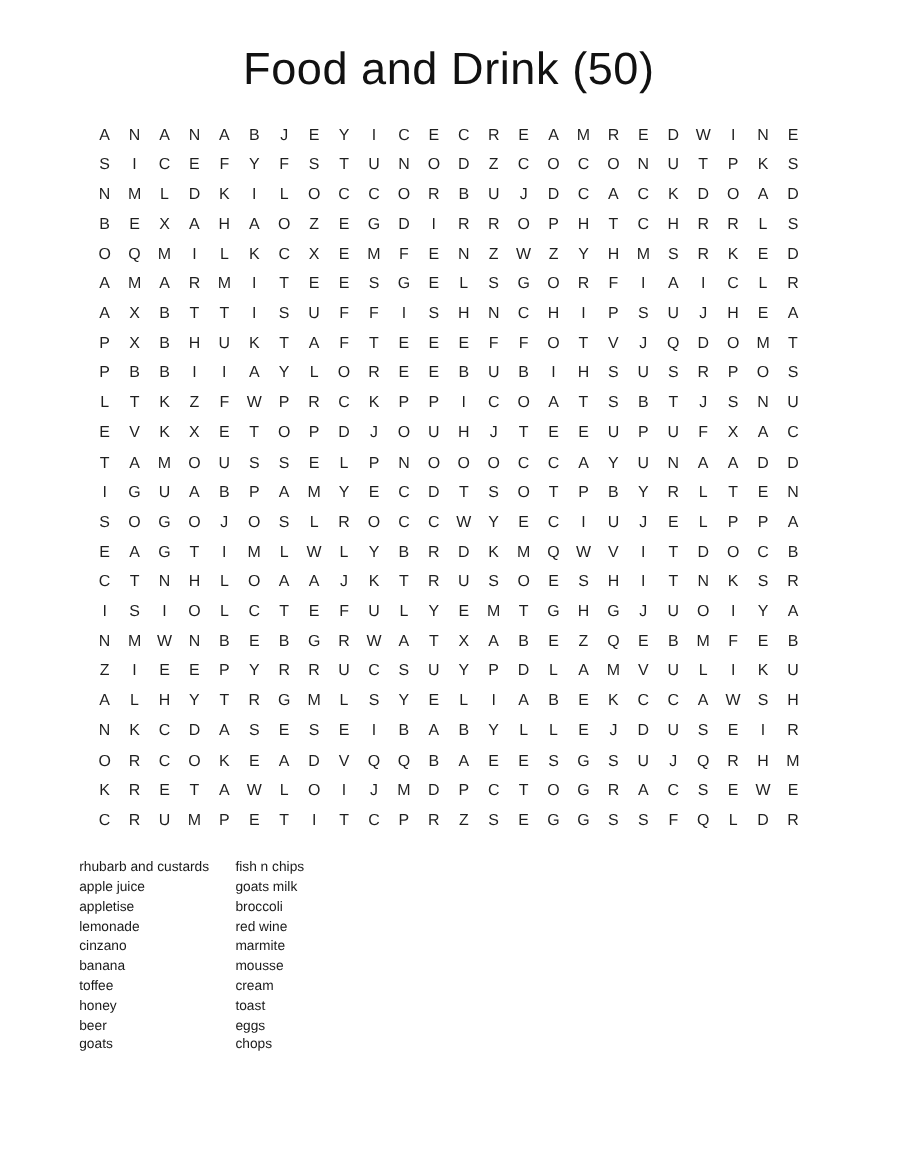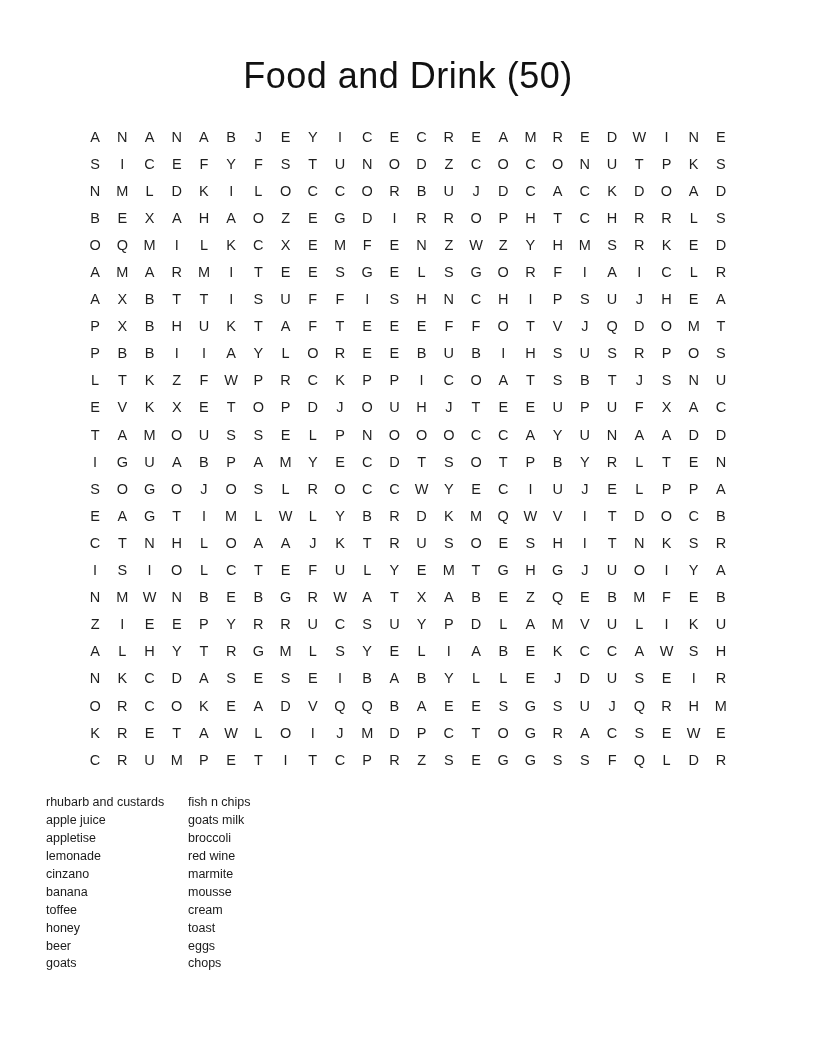--- a/index.html
+++ b/index.html
@@ -8,24 +8,24 @@
     background: #ffffff;
   }
   body {
     width: 816px;
     height: 1056px;
     font-family: "Liberation Sans", sans-serif;
     color: #1a1a1a;
     overflow: hidden;
   }
   .title {
-    margin: 14px;
+    margin: 0;
     padding-top: 38px;
     text-align: center;
-    font-size: 36px;
+    font-size: 41px;
     line-height: 48px;
     font-weight: 400;
     color: #111111;
     letter-spacing: 0.5px;
   }
   .grid {
     width: 653px;
     margin: 23px auto 0 auto;
     display: grid;
     grid-template-columns: repeat(24, 1fr);
@@ -35,21 +35,21 @@
     display: flex;
     align-items: center;
     justify-content: center;
     font-size: 14.5px;
     font-weight: 400;
     color: #1f1f1f;
   }
   .word-list {
     display: flex;
     align-items: center;
-    padding-left: 46px;
+    padding-left: 72px;
     margin-top: 21px;
   }
   .word-col { flex: 0 0 auto; }
   .word-col-0 { width: 142px; }
   .word-col-1 { width: 144px; }
   .word-col-2 { width: 144px; }
   .word-col-3 { width: 140px; }
   .word-col-4 { width: 150px; }
   .word-item {
     font-size: 12.5px;

